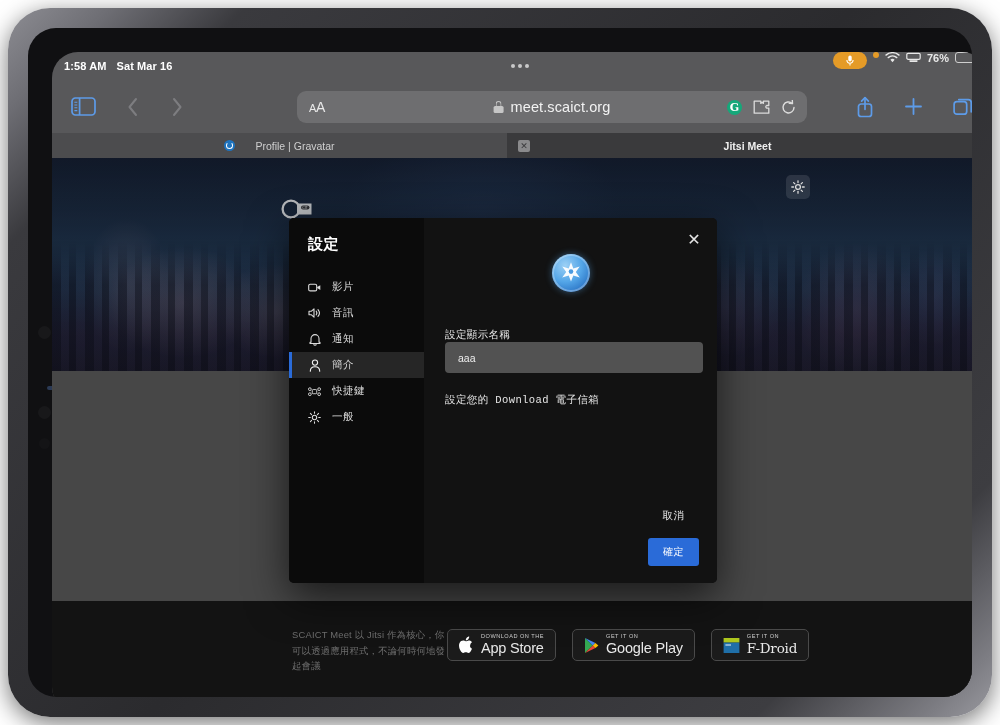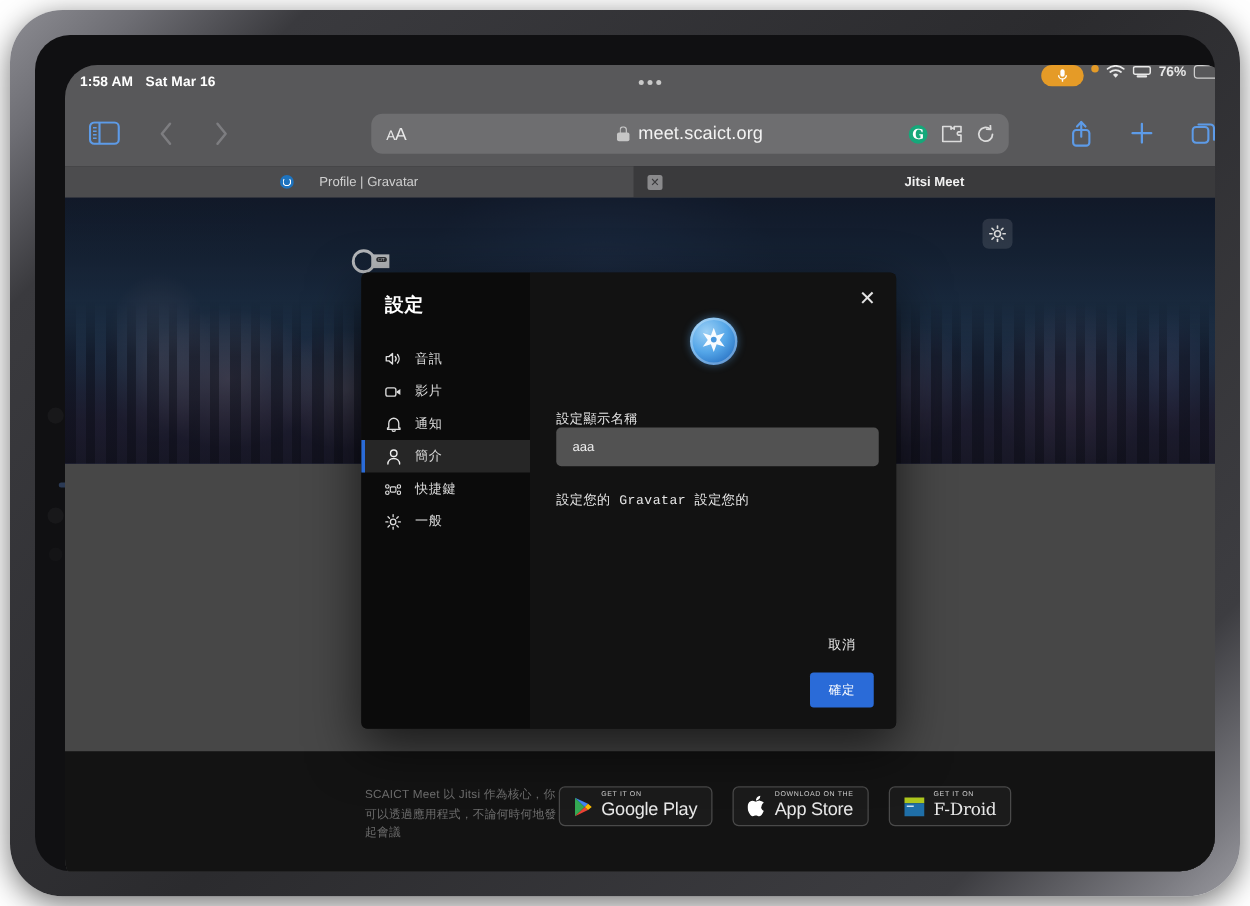--- a/index.html
+++ b/index.html
@@ -459,44 +459,44 @@
                   <line x1="3.9" y1="10.1" x2="2.6" y2="11.4"></line>
               </g>
             </svg>
           </div>
         </div>
 
         <div id="footer">
           <div id="footer-text">SCAICT Meet 以 Jitsi 作為核心，你可以透過應用程式，不論何時何地發起會議</div>
           <div id="store-badges">
 
+            <a class="badge" id="badge-appstore">
+              <svg width="15" height="18" viewBox="0 0 15 18">
+                <path d="M11.2 9.4c0-2.1 1.7-3.1 1.8-3.2-1-1.4-2.5-1.6-3-1.7-1.3-.1-2.5.8-3.2.8-.7 0-1.6-.7-2.7-.7-1.4 0-2.7.8-3.4 2.1-1.4 2.5-.4 6.2 1 8.2.7 1 1.5 2.1 2.5 2 1-.1 1.4-.6 2.6-.6 1.2 0 1.5.6 2.6.6 1.1 0 1.8-1 2.5-2 .8-1.1 1.1-2.3 1.1-2.3-.1 0-2.1-.8-2.1-3.2z" fill="#fff"></path>
+                <path d="M9.3 3.2c.6-.7 1-1.7.9-2.7-.8 0-1.9.6-2.5 1.3-.5.6-1 1.6-.9 2.6.9.1 1.8-.5 2.5-1.2z" fill="#fff"></path>
+              </svg>
+              <span>
+                <span class="sup">Download on the</span>
+                <span class="main">App Store</span>
+              </span>
+            </a>
+
             <a class="badge" id="badge-googleplay">
               <svg width="15" height="17" viewBox="0 0 15 17">
                 <path d="M1 1.1v14.8l7.8-7.4z" fill="#34a853"></path>
                 <path d="M1 1.1l7.8 7.4 2.6-2.5z" fill="#4285f4"></path>
                 <path d="M1 15.9l7.8-7.4 2.6 2.5z" fill="#ea4335"></path>
                 <path d="M11.4 6l3 2.5-3 2.5-2.6-2.5z" fill="#fbbc04"></path>
               </svg>
               <span>
                 <span class="sup">GET IT ON</span>
                 <span class="main">Google Play</span>
               </span>
             </a>
 
-            <a class="badge" id="badge-appstore">
-              <svg width="15" height="18" viewBox="0 0 15 18">
-                <path d="M11.2 9.4c0-2.1 1.7-3.1 1.8-3.2-1-1.4-2.5-1.6-3-1.7-1.3-.1-2.5.8-3.2.8-.7 0-1.6-.7-2.7-.7-1.4 0-2.7.8-3.4 2.1-1.4 2.5-.4 6.2 1 8.2.7 1 1.5 2.1 2.5 2 1-.1 1.4-.6 2.6-.6 1.2 0 1.5.6 2.6.6 1.1 0 1.8-1 2.5-2 .8-1.1 1.1-2.3 1.1-2.3-.1 0-2.1-.8-2.1-3.2z" fill="#fff"></path>
-                <path d="M9.3 3.2c.6-.7 1-1.7.9-2.7-.8 0-1.9.6-2.5 1.3-.5.6-1 1.6-.9 2.6.9.1 1.8-.5 2.5-1.2z" fill="#fff"></path>
-              </svg>
-              <span>
-                <span class="sup">Download on the</span>
-                <span class="main">App Store</span>
-              </span>
-            </a>
-
             <a class="badge" id="badge-fdroid">
               <svg width="17" height="17" viewBox="0 0 17 17">
                 <rect x="0.6" y="1" width="15.8" height="4.6" fill="#aec71e"></rect>
                 <rect x="0.6" y="5.6" width="15.8" height="10.4" fill="#1f6fa8"></rect>
                 <rect x="2.4" y="7.4" width="5.6" height="1.2" fill="#cfe0ee"></rect>
               </svg>
               <span>
                 <span class="sup">GET IT ON</span>
                 <span class="main">F-Droid</span>
               </span>
@@ -504,37 +504,37 @@
           </div>
         </div>
 
         <div id="settings-modal">
 
           <div id="modal-sidebar">
             <div id="modal-title">設定</div>
 
             <div class="nav-item">
               <span class="nav-ico">
+                <svg width="13" height="11" viewBox="0 0 13 11">
+                  <rect x="0.7" y="2.3" width="8" height="6.6" rx="1.5" stroke="#dcdcdc" stroke-width="1.1" fill="none"></rect>
+                  <path d="M9.2 5.1l3.1-1.9v4.7l-3.1-1.9z" fill="#dcdcdc"></path>
+                </svg>
+              </span>
+              <span>影片</span>
+            </div>
+
+            <div class="nav-item">
+              <span class="nav-ico">
                 <svg width="13" height="12" viewBox="0 0 13 12">
                   <path d="M1 4.3h2.2L6 1.8v8.4L3.2 7.7H1z" stroke="#dcdcdc" stroke-width="1.1" fill="none" stroke-linejoin="round"></path>
                   <path d="M8.2 4.2a2.8 2.8 0 010 3.6" stroke="#dcdcdc" stroke-width="1.1" fill="none" stroke-linecap="round"></path>
                   <path d="M10 2.6a5.2 5.2 0 010 6.8" stroke="#dcdcdc" stroke-width="1.1" fill="none" stroke-linecap="round"></path>
                 </svg>
               </span>
               <span>音訊</span>
-            </div>
-
-            <div class="nav-item">
-              <span class="nav-ico">
-                <svg width="13" height="11" viewBox="0 0 13 11">
-                  <rect x="0.7" y="2.3" width="8" height="6.6" rx="1.5" stroke="#dcdcdc" stroke-width="1.1" fill="none"></rect>
-                  <path d="M9.2 5.1l3.1-1.9v4.7l-3.1-1.9z" fill="#dcdcdc"></path>
-                </svg>
-              </span>
-              <span>影片</span>
             </div>
 
             <div class="nav-item">
               <span class="nav-ico">
                 <svg width="12" height="13" viewBox="0 0 12 13">
                   <path d="M2 9.3V5.6a4 4 0 018 0v3.7h1V10.5H1V9.3z" stroke="#dcdcdc" stroke-width="1.05" fill="none" stroke-linejoin="round"></path>
                   <path d="M4.6 11.2a1.5 1.5 0 002.8 0" stroke="#dcdcdc" stroke-width="1.05" fill="none"></path>
                 </svg>
               </span>
               <span>通知</span>
@@ -589,21 +589,21 @@
             <div id="avatar">
               <svg width="26" height="26" viewBox="0 0 26 26">
                 <path d="M13 2.2l2.3 6.2 6.4-2-3.9 5.5 4 5.5-6.5-2L13 21.6l-2.3-6.2-6.5 2 4-5.5-3.9-5.5 6.4 2z" fill="#ffffff" opacity=".95"></path>
                 <circle cx="13" cy="11.6" r="2.3" fill="#4a9ae0"></circle>
               </svg>
             </div>
 
             <div class="field-label" id="label-displayname">設定顯示名稱</div>
             <input class="field-input" id="input-displayname" type="text" value="aaa" style="">
 
-            <div class="field-label" id="label-email">設定您的 Gravatar 設定您的</div>
+            <div class="field-label" id="label-email">設定您的 Download 電子信箱</div>
 
             <div id="modal-actions">
               <button id="btn-cancel">取消</button>
               <button id="btn-ok">確定</button>
             </div>
           </div>
         </div>
       </div>
 
     </div>

